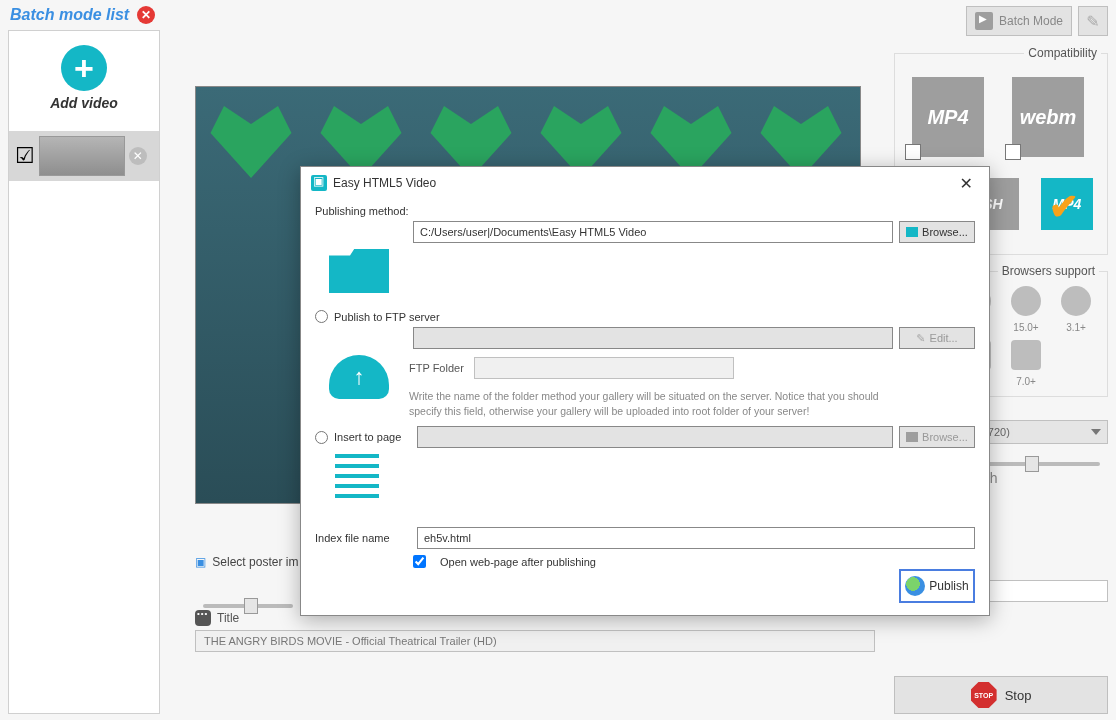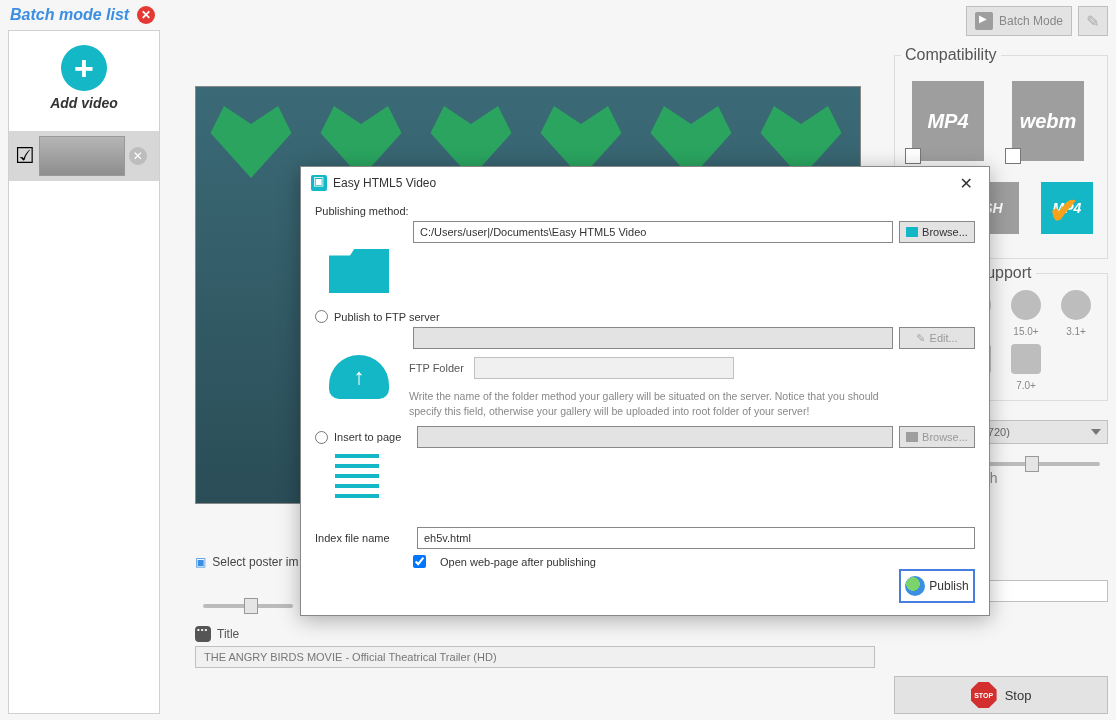--- a/index.html
+++ b/index.html
@@ -21,21 +21,21 @@
 
   
   .top-buttons { position:absolute; top:6px; right:8px; display:flex; gap:6px; }
   .top-btn { height:30px; background:#e3e3e3; border:1px solid #bfbfbf; display:flex; align-items:center; gap:6px; padding:8px 8px; cursor:pointer; color:#888; }
   .top-btn.wand { width:30px; justify-content:center; padding:0; }
   .top-btn .film-icon { width:18px; height:18px; background:#9e9e9e; border-radius:2px; position:relative; }
   .top-btn .film-icon::after { content:"▶"; position:absolute; left:4px; top:1px; color:#fff; font-size:10px; }
 
   
   .compat { position:absolute; top:46px; right:8px; width:214px; border:1px solid #ddd; padding:10px 6px 10px 6px; }
-  .compat legend, .browsers legend { font-size:16px; color:#555; padding:0 4px; }
+  .compat legend, .browsers legend { font-size:12px; color:#555; padding:0 4px;text-align:right; }
   fieldset { border:1px solid #ddd; }
   .format-row { display:flex; gap:14px; padding:4px 4px 10px; }
   .format-row.second { gap:14px; justify-content:flex-end; }
   .format-tile { position:relative; width:86px; height:86px; display:flex; flex-direction:column; align-items:center; justify-content:center; }
   .tile-shape { width:72px; height:80px; background:#9e9e9e; color:#fff; display:flex; align-items:center; justify-content:center; font-size:20px; font-weight:bold; font-style:italic; }
   .tile-shape.small { width:52px; height:52px; font-size:14px; }
   .tile-shape.teal { background:#14b7c6; }
   .tile-check { position:absolute; left:0; bottom:0; width:16px; height:16px; background:#fff; border:1px solid #777; }
   .tick-orange { position:absolute; right:18px; bottom:6px; color:#f7a21b; font-size:36px; font-weight:bold; }
 
@@ -58,21 +58,21 @@
 
   
   .preview { position:absolute; left:195px; top:86px; width:666px; height:418px; background:linear-gradient(#3b6a77,#2a4d57); border:1px solid #888; overflow:hidden; }
   .hearts { position:absolute; top:0; left:0; right:0; height:140px; display:flex; gap:20px; padding:10px; }
   .heart { width:90px; height:90px; background:#2aa45f; clip-path: polygon(50% 90%, 5% 40%, 20% 10%, 50% 30%, 80% 10%, 95% 40%); }
   .poster-row { position:absolute; left:195px; top:542px; width:680px; display:flex; align-items:center; gap:6px; font-size:12px; color:#444;}
   .poster-thumb { width:70px; height:40px; background: linear-gradient(#9ec,#fff 40%, #b33 40%, #b33 70%, #7a5 70%); border:1px solid #888; }
   .poster-slider { height:4px; background:#bbb; width:90px; margin:18px 8px 0; position:relative; border-radius:2px; }
   .poster-slider .slider-thumb { left:45%; }
 
-  .title-row { position:absolute; left:195px; top:626px; width:680px; }
+  .title-row { position:absolute; left:195px; top:610px; width:680px; }
   .title-row .label { display:flex; align-items:center; gap:6px; color:#555; font-size:12px; }
   .speech-icon { width:16px; height:16px; background:#555; border-radius:4px; display:inline-block; position:relative; }
   .speech-icon::after{content:"•••"; color:#fff; font-size:8px; position:absolute; left:2px; top:-1px; letter-spacing:1px;}
   .title-input { margin-top:4px; height:22px; background:#f0f0f0; border:1px solid #c0c0c0; width:100%; padding:8px 8px; color:#777; font-size:11px; display:flex; align-items:center; }
 
   
   .stop-btn { position:absolute; right:8px; bottom:6px; width:214px; height:38px; background:#e3e3e3; border:1px solid #bfbfbf; display:flex; align-items:center; justify-content:center; gap:8px; font-size:13px; color:#333; cursor:pointer;margin-top:32px;}
   .stop-sign { width:26px; height:26px; background:#d32f2f; clip-path: polygon(30% 0,70% 0,100% 30%,100% 70%,70% 100%,30% 100%,0 70%,0 30%); display:flex; align-items:center; justify-content:center; color:#fff; font-size:7px; font-weight:bold; }
 
   

